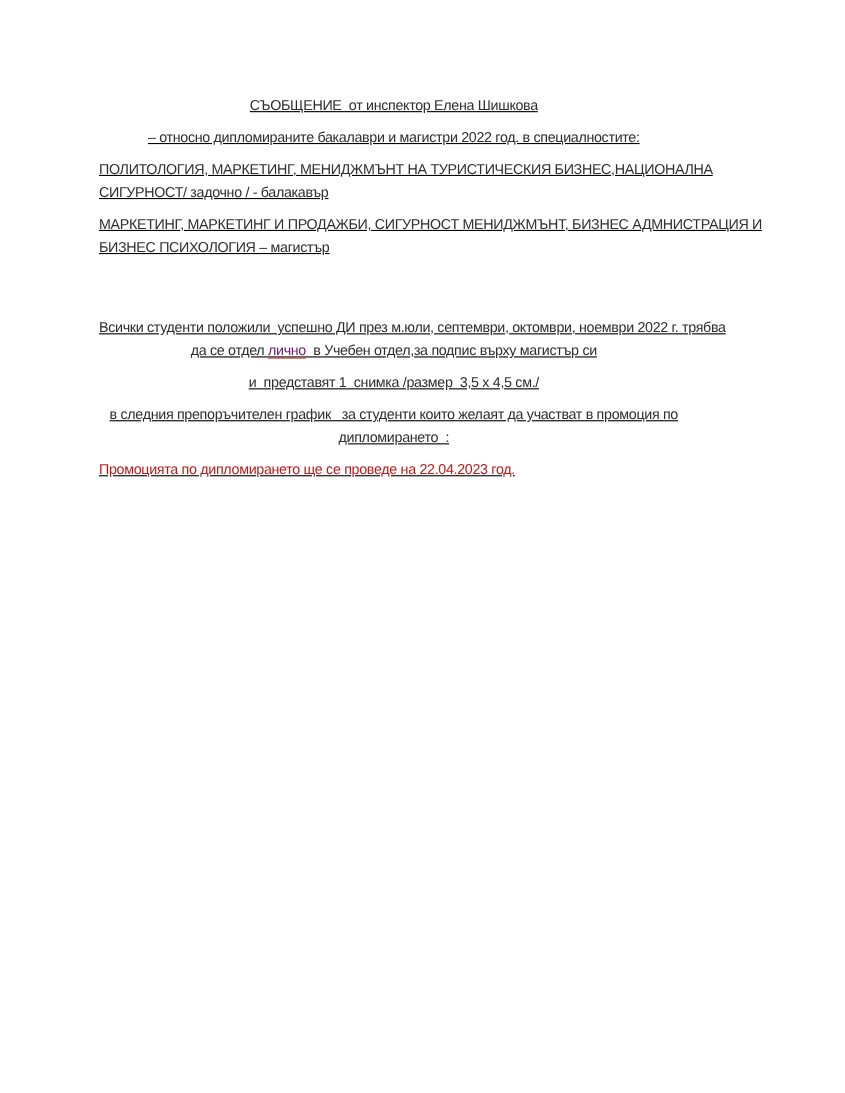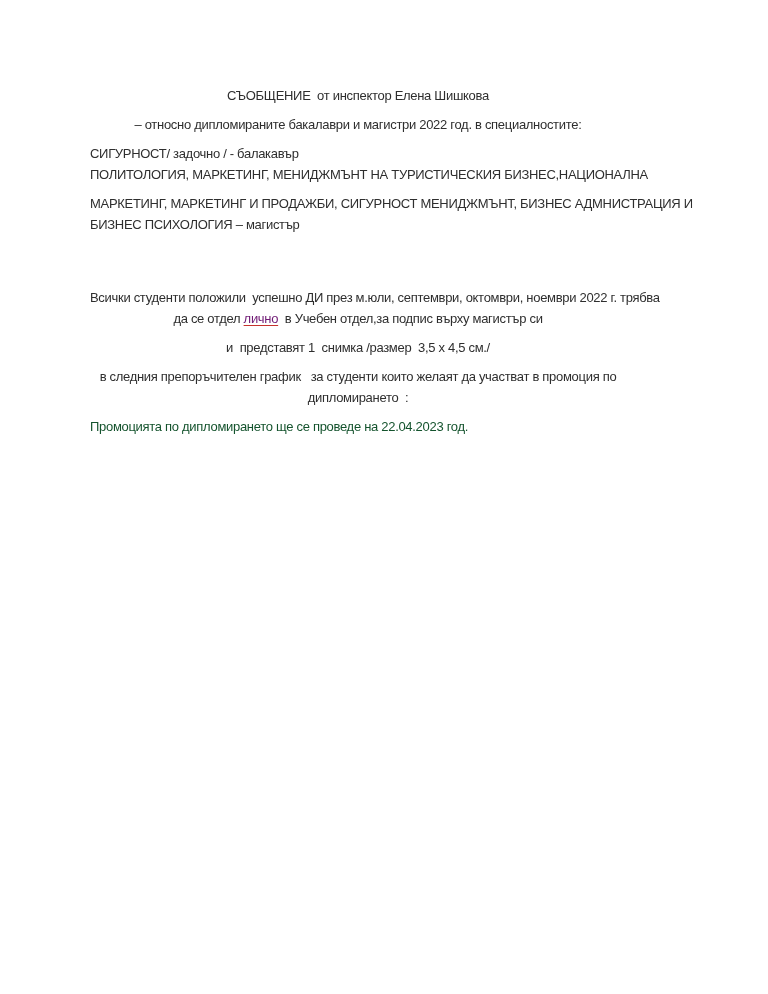--- a/index.html
+++ b/index.html
@@ -10,20 +10,21 @@
   body {
     font-family: "Liberation Sans", sans-serif;
   }
   .page {
     position: relative;
     width: 716px;
     height: 994px;
     background: #ffffff;
     overflow: hidden;
     box-sizing: border-box;
+    text-decoration: underline;
   }
   .doc {
     box-sizing: border-box;
     padding: 85px 90px 0 90px;
     font-size: 13px;
     letter-spacing: -0.3px;
     color: #2e2e2e;
   }
   .para {
     margin: 0 0 8px 0;
@@ -51,22 +52,22 @@
 <body style="background: rgb(255, 255, 255);">
 
 <div class="page">
   <div class="doc" style="color: rgb(46, 46, 46);">
 
     <div class="para center line">СЪОБЩЕНИЕ  от инспектор Елена Шишкова</div>
 
     <div class="para center line">– относно дипломираните бакалаври и магистри 2022 год. в специалностите:</div>
 
     <div class="para">
+      <div class="line">ПОЛИТОЛОГИЯ, МАРКЕТИНГ, МЕНИДЖМЪНТ НА ТУРИСТИЧЕСКИЯ БИЗНЕС,НАЦИОНАЛНА</div>
       <div class="line">СИГУРНОСТ/ задочно / - балакавър</div>
-      <div class="line">ПОЛИТОЛОГИЯ, МАРКЕТИНГ, МЕНИДЖМЪНТ НА ТУРИСТИЧЕСКИЯ БИЗНЕС,НАЦИОНАЛНА</div>
     </div>
 
     <div class="para">
       <div class="line">МАРКЕТИНГ, МАРКЕТИНГ И ПРОДАЖБИ, СИГУРНОСТ МЕНИДЖМЪНТ, БИЗНЕС АДМНИСТРАЦИЯ И</div>
       <div class="line">БИЗНЕС ПСИХОЛОГИЯ – магистър</div>
     </div>
 
     <div class="spacer"></div>
 
     <div class="para center">
@@ -75,16 +76,16 @@
     </div>
 
     <div class="para center line">и  представят 1  снимка /размер  3,5 х 4,5 см./</div>
 
     <div class="para center">
       <div class="line">в следния препоръчителен график   за студенти които желаят да участват в промоция по</div>
       <div class="line">дипломирането  :</div>
     </div>
 
 
-    <div class="para line red" style="color: #14532d;">Промоцията по дипломирането ще се проведе на 22.04.2023 год.</div>
+    <div class="para line red" style="color: #b91c1c;">Промоцията по дипломирането ще се проведе на 22.04.2023 год.</div>
 
   </div>
 </div>
 
 </body></html>

